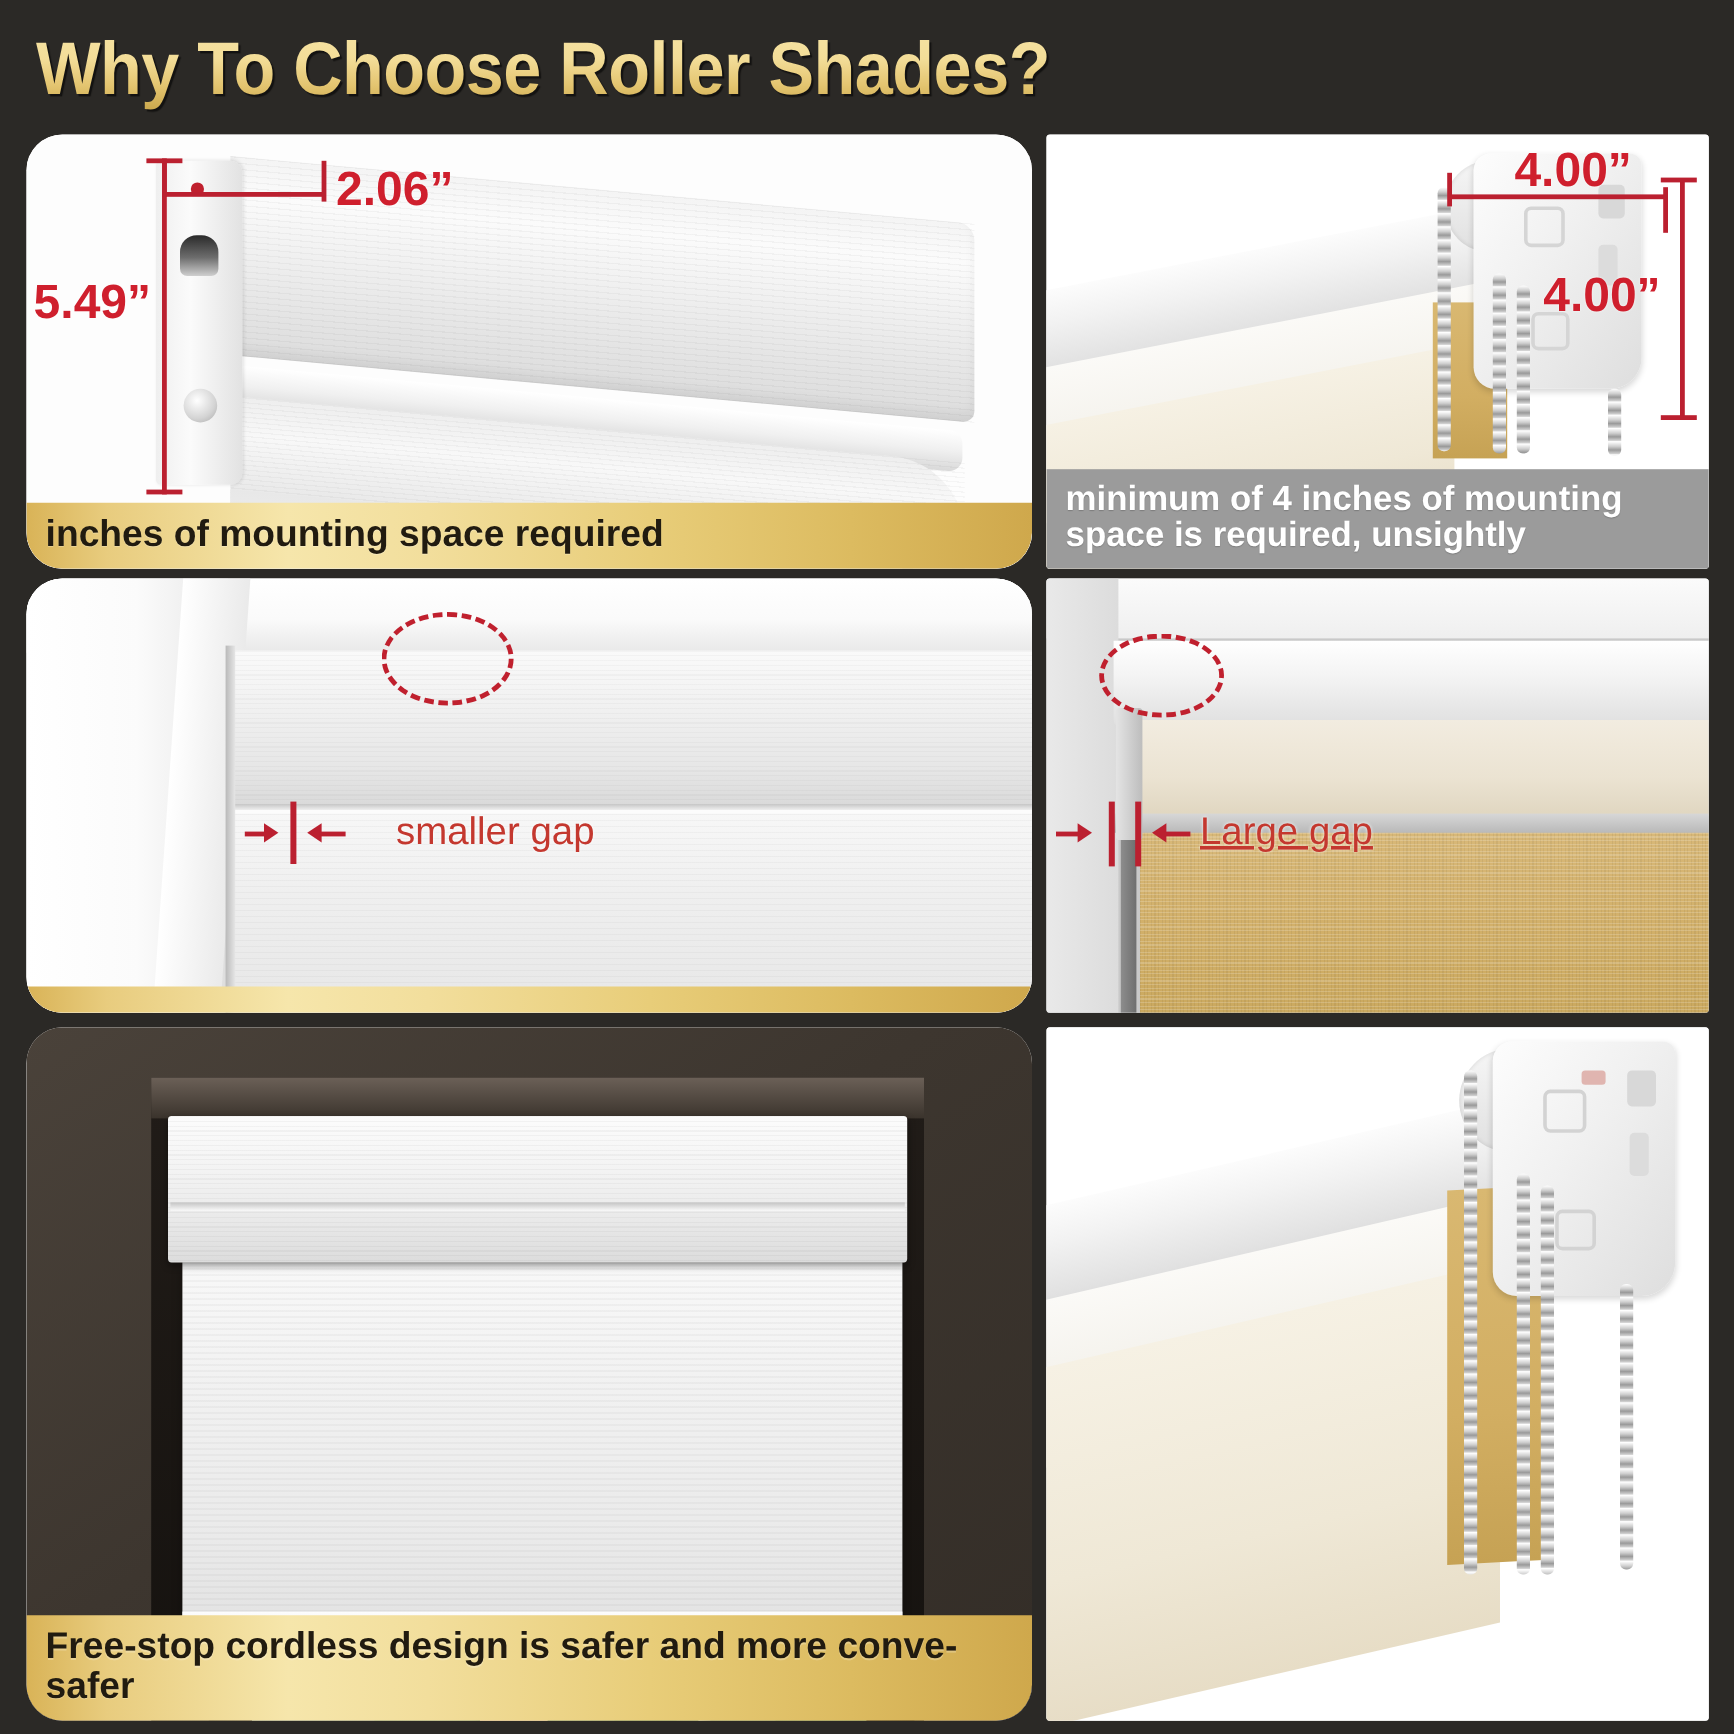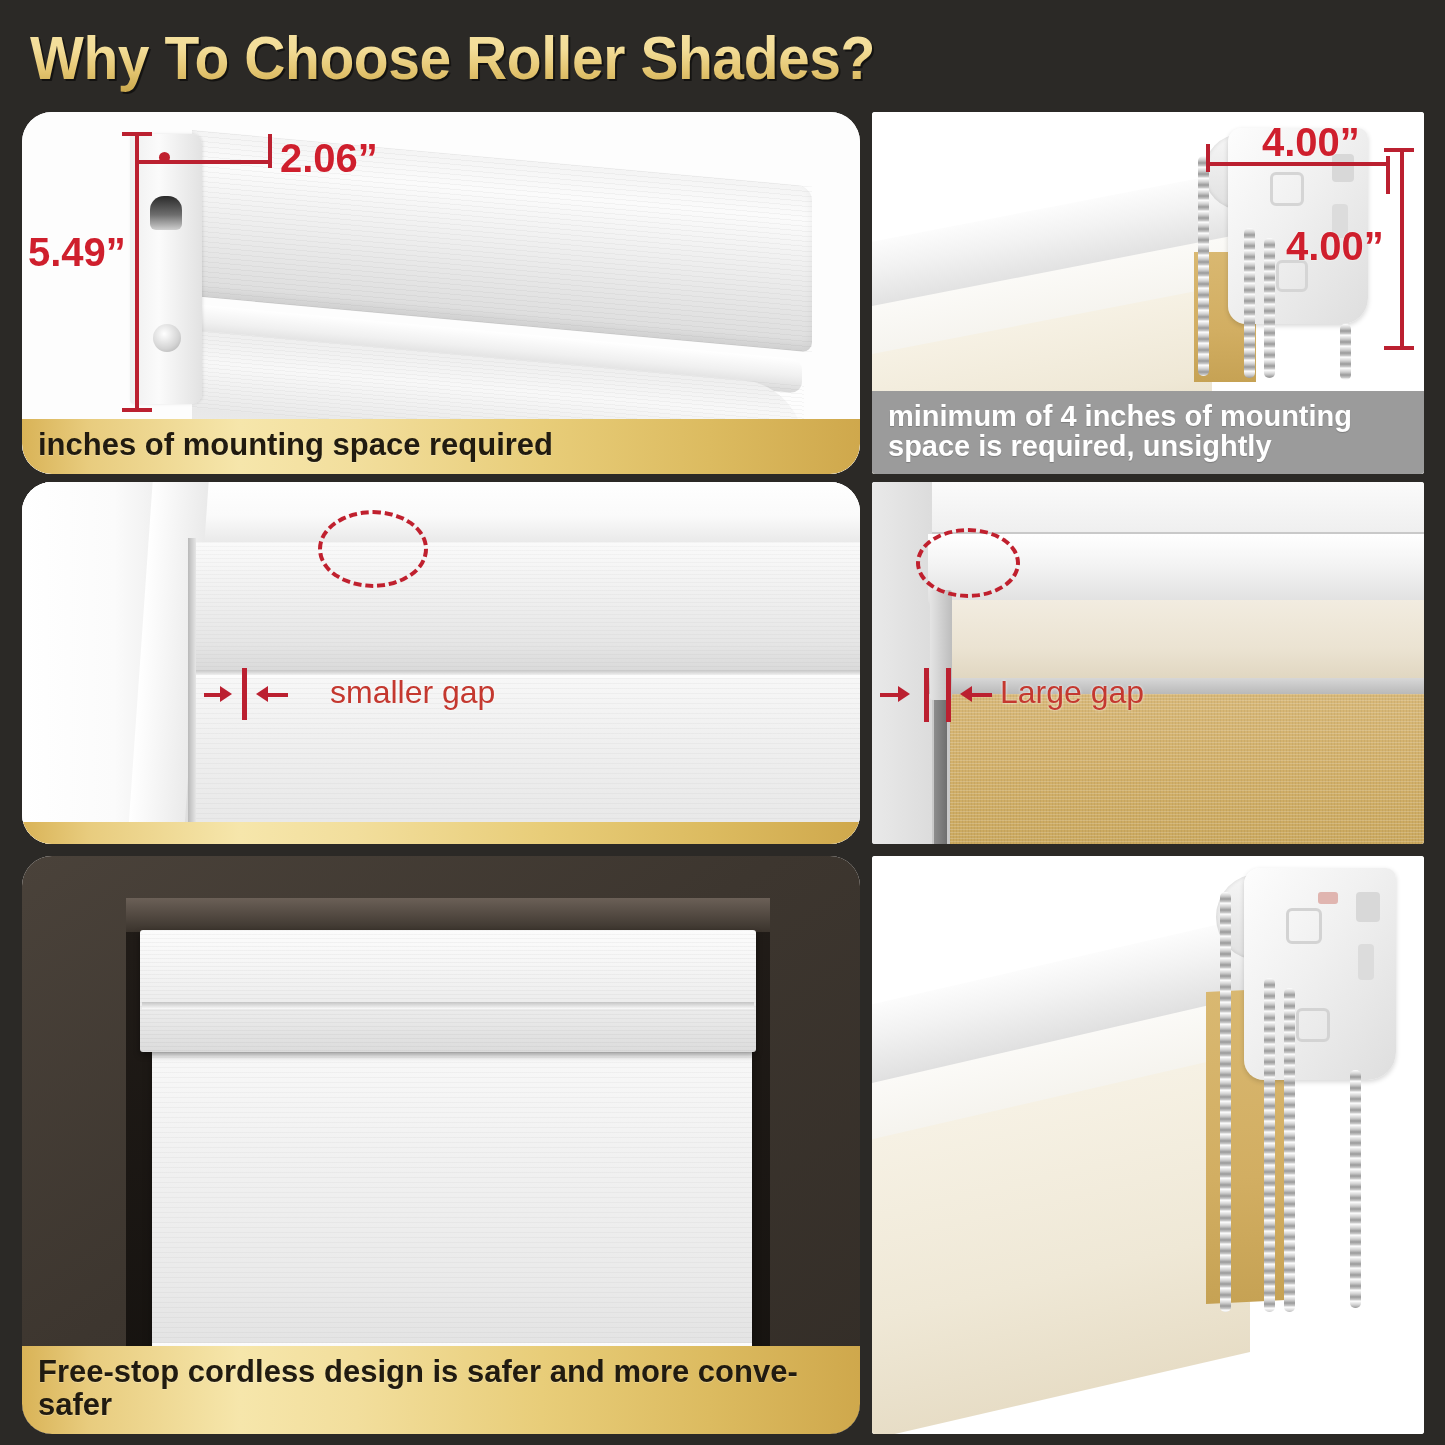--- a/index.html
+++ b/index.html
@@ -474,21 +474,21 @@
       <div class="p4-bkt"></div>
 
       <div class="dashcircle" style="left:44px; top:46px; width:104px; height:70px;"></div>
 
       <div class="arrow ar-right" style="left:26px; top:204px;"></div>
       <div class="dimline" style="left:8px; top:211px; width:22px; height:4px;"></div>
       <div class="dimline" style="left:52px; top:186px; width:5px; height:54px;"></div>
       <div class="dimline" style="left:74px; top:186px; width:5px; height:54px;"></div>
       <div class="arrow ar-left" style="left:88px; top:204px;"></div>
       <div class="dimline" style="left:98px; top:211px; width:22px; height:4px;"></div>
-      <div class="gaplabel" style="left:128px; top:192px;">Large gap</div>
+      <div class="gaplabel" style="left:128px; top:192px;text-decoration:underline;">Large gap</div>
     </div>
 
   </div>
 
   <div class="panel left r3">
     <div class="photo">
       <div class="p5-wall"></div>
       <div class="p5-recess"></div>
       <div class="p5-recess-top"></div>
 

